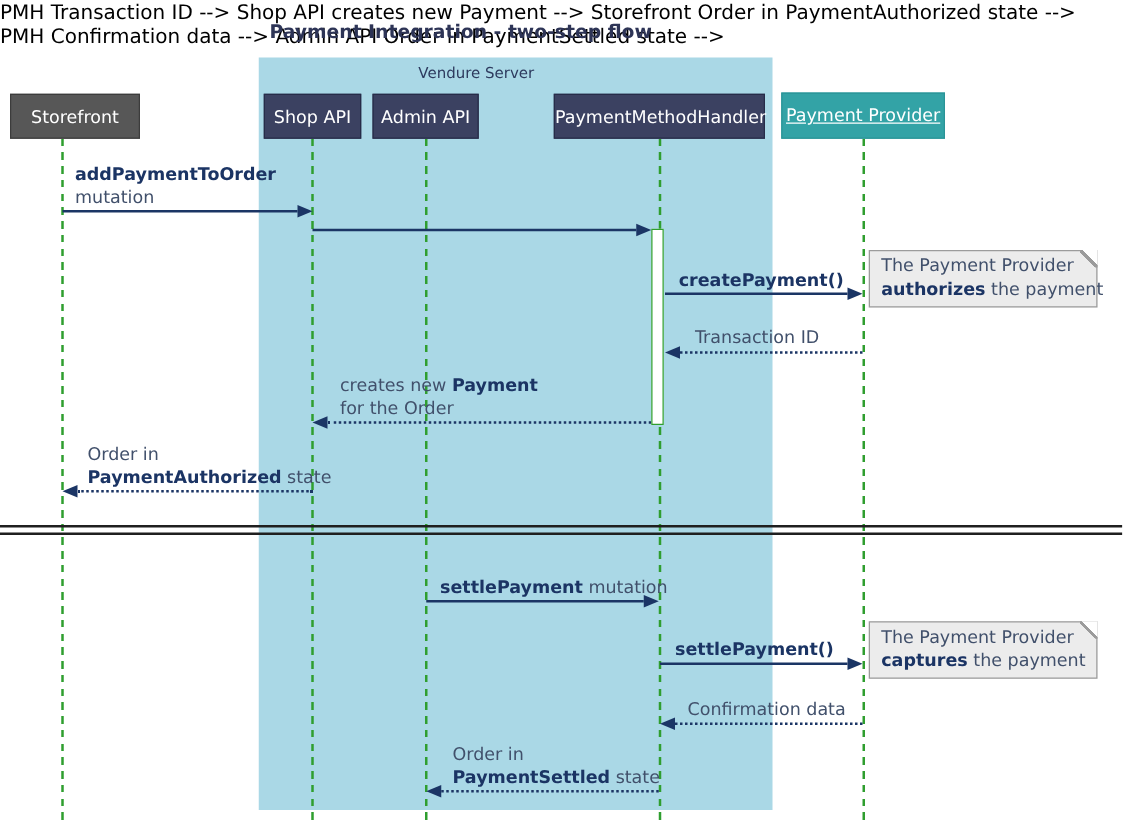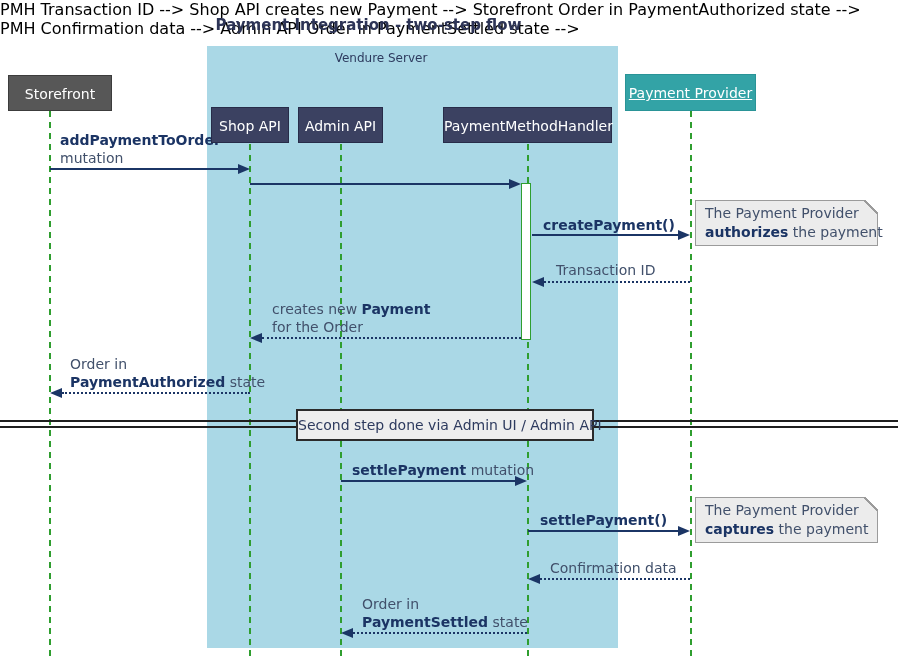--- a/index.html
+++ b/index.html
@@ -21,21 +21,21 @@
   }
   .lifeline{
     position:absolute;width:2px;top:111px;height:546px;z-index:1;
     background:repeating-linear-gradient(to bottom,#2f9e2f 0 6px,transparent 6px 11px);
   }
   .participant{
     position:absolute;top:75px;height:36px;z-index:5;
     color:#ffffff;font-size:14px;text-align:center;line-height:36px;
     box-sizing:border-box;white-space:nowrap;
   }
-  .p-navy{background:#3b4161;border:1px solid #272c49;margin-top:32px;}
+  .p-navy{background:#3b4161;border:1px solid #272c49;}
   .p-gray{background:#575757;border:1px solid #3c3c3c;}
   .p-teal{background:#33a3a6;border:1px solid #2a9497;text-decoration:underline;}
   .activation{
     position:absolute;left:521px;top:183px;width:10px;height:157px;
     background:#ffffff;border:1px solid #2f9e2f;box-sizing:border-box;z-index:4;
   }
   .msg-line{position:absolute;height:0;border-top:2px solid #1b3565;z-index:3;}
   .msg-line.dotted{border-top-style:dotted;}
   .head{position:absolute;width:0;height:0;border-top:5px solid transparent;border-bottom:5px solid transparent;z-index:3;}
   .head.right{border-left:12px solid #1b3565;}
@@ -127,21 +127,20 @@
   <div class="msg-label" style="left:70px;top:355px">
     <div>Order in</div>
     <div><b>PaymentAuthorized</b><span> state</span></div>
   </div>
   <div class="msg-line dotted" style="left:62px;top:392px;width:188px"></div>
   <div class="head left" style="left:50px;top:388px"></div>
 
   
   <div class="divider-line" style="top:420px"></div>
   <div class="divider-line" style="top:426px"></div>
-  <div class="divider-box">Second step done via Admin UI / Admin API</div>
 
   
   <div class="msg-label" style="left:352px;top:461px">
     <div><b>settlePayment</b><span> mutation</span></div>
   </div>
   <div class="msg-line" style="left:341px;top:480px;width:174px"></div>
   <div class="head right" style="left:515px;top:476px"></div>
 
   
   <div class="msg-label" style="left:540px;top:511px">

